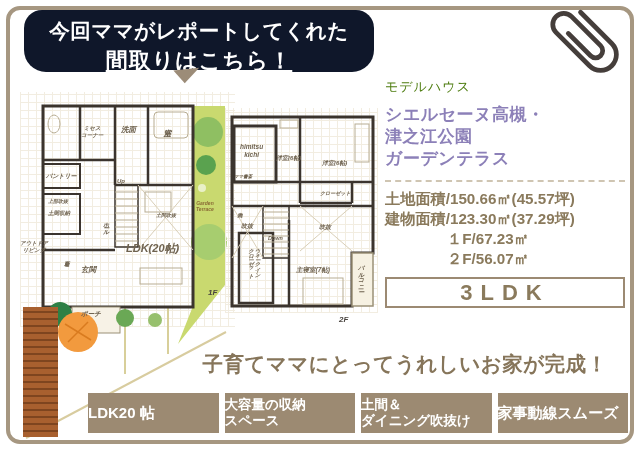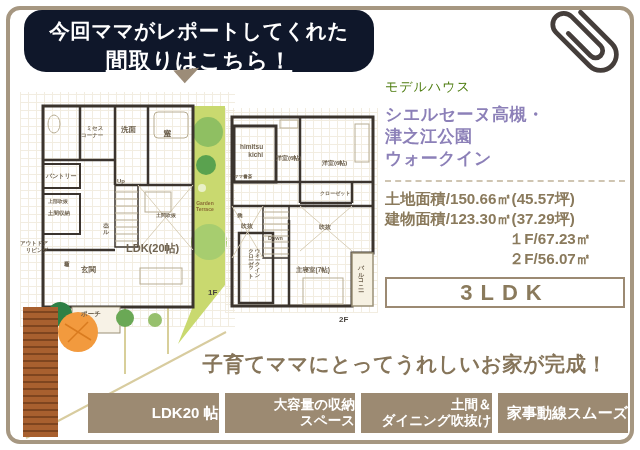--- a/index.html
+++ b/index.html
@@ -21,37 +21,37 @@
   .plan2{left:225px;top:108px;width:153px;height:222px;}
   .plan .gridbg{position:absolute;left:0;top:0;width:100%;
         background-image:repeating-linear-gradient(0deg,#f2ede1 0 1px,transparent 1px 8px),
                          repeating-linear-gradient(90deg,#f2ede1 0 1px,transparent 1px 8px);}
   .plan1 .gridbg{height:235px;}
   .plan2 .gridbg{height:205px;}
   .plan svg{position:absolute;left:0;top:0;}
   .deck{position:absolute;left:3px;top:215px;width:35px;height:130px;
         background:repeating-linear-gradient(0deg,#a8602f 0 5px,#7e451f 5px 7px);}
   .room-label{position:absolute;white-space:pre;color:#6f6350;font-weight:bold;line-height:1.2;
-              text-align:right;z-index:3;}
+              text-align:center;z-index:3;font-style:italic;}
   .room-label.v{writing-mode:vertical-rl;}
   
   .info{position:absolute;left:385px;top:78px;width:240px;}
   .mh-tag{font-size:13px;font-weight:normal;color:#4d7c0f;letter-spacing:1px;}
   .mh-name{margin-top:8px;font-size:17px;font-weight:bold;color:#8c80b8;line-height:1.3;letter-spacing:0.5px;}
   .sep{margin:10px 0 7px 0;border-top:2px dashed #cfc5b2;}
   .specs{font-size:15.2px;font-weight:bold;color:#8a7a5c;line-height:1.3;}
-  .specs .center{text-align:right;padding-right:34px;}
+  .specs .center{text-align:center;padding-right:34px;}
   .plan-box{margin-top:9px;border:2px solid #9c8a73;height:27px;line-height:27px;text-align:center;
             font-size:22px;font-weight:bold;letter-spacing:8px;color:#8a7a5c;background:#fff;}
   
   .catch{position:absolute;left:180px;top:350px;width:450px;text-align:center;
          font-size:20.5px;font-weight:bold;color:#86755a;letter-spacing:0.5px;z-index:6;}
   .badges{position:absolute;left:88px;top:393px;width:540px;height:40px;display:flex;gap:6px;z-index:6;}
   .badge{flex:1;background:#9c8a72;color:#fff;display:flex;flex-direction:column;
-         align-items:flex-end;justify-content:center;text-align:center;font-weight:bold;}
+         align-items:flex-start;justify-content:center;text-align:center;font-weight:bold;}
   .badge span{display:block;font-size:15px;line-height:1.15;}
   .badge.two span{font-size:13.5px;}
   .fp-line{fill:none;stroke:#3b342e;}
   .fp-thin{fill:none;stroke:#b8ad93;stroke-width:1;}
   .fp-x{stroke:#d9cfb8;stroke-width:1;}
 </style>
 </head>
 <body>
 
 <div class="canvas">
@@ -158,21 +158,21 @@
         <span class="room-label v" style="left: 132px; top: 153px; font-size: 6px;">バルコニー</span>
         <span class="room-label" style="left: 114px; top: 207px; font-size: 8px; color: rgb(74, 69, 64);">2F</span>
       </div>
   </div>
 
   <div class="info">
     <div class="mh-tag">モデルハウス</div>
     <div class="mh-name">
         <div>シエルセーヌ高槻・</div>
         <div>津之江公園</div>
-        <div>ウォークイン</div>
+        <div>ガーデンテラス</div>
       </div>
     <div class="sep"></div>
     <div class="specs">
         <div>土地面積/150.66㎡(45.57坪)</div>
         <div>建物面積/123.30㎡(37.29坪)</div>
         <div class="center">１F/67.23㎡</div>
         <div class="center">２F/56.07㎡</div>
       </div>
     <div class="plan-box">3LDK</div>
   </div>

